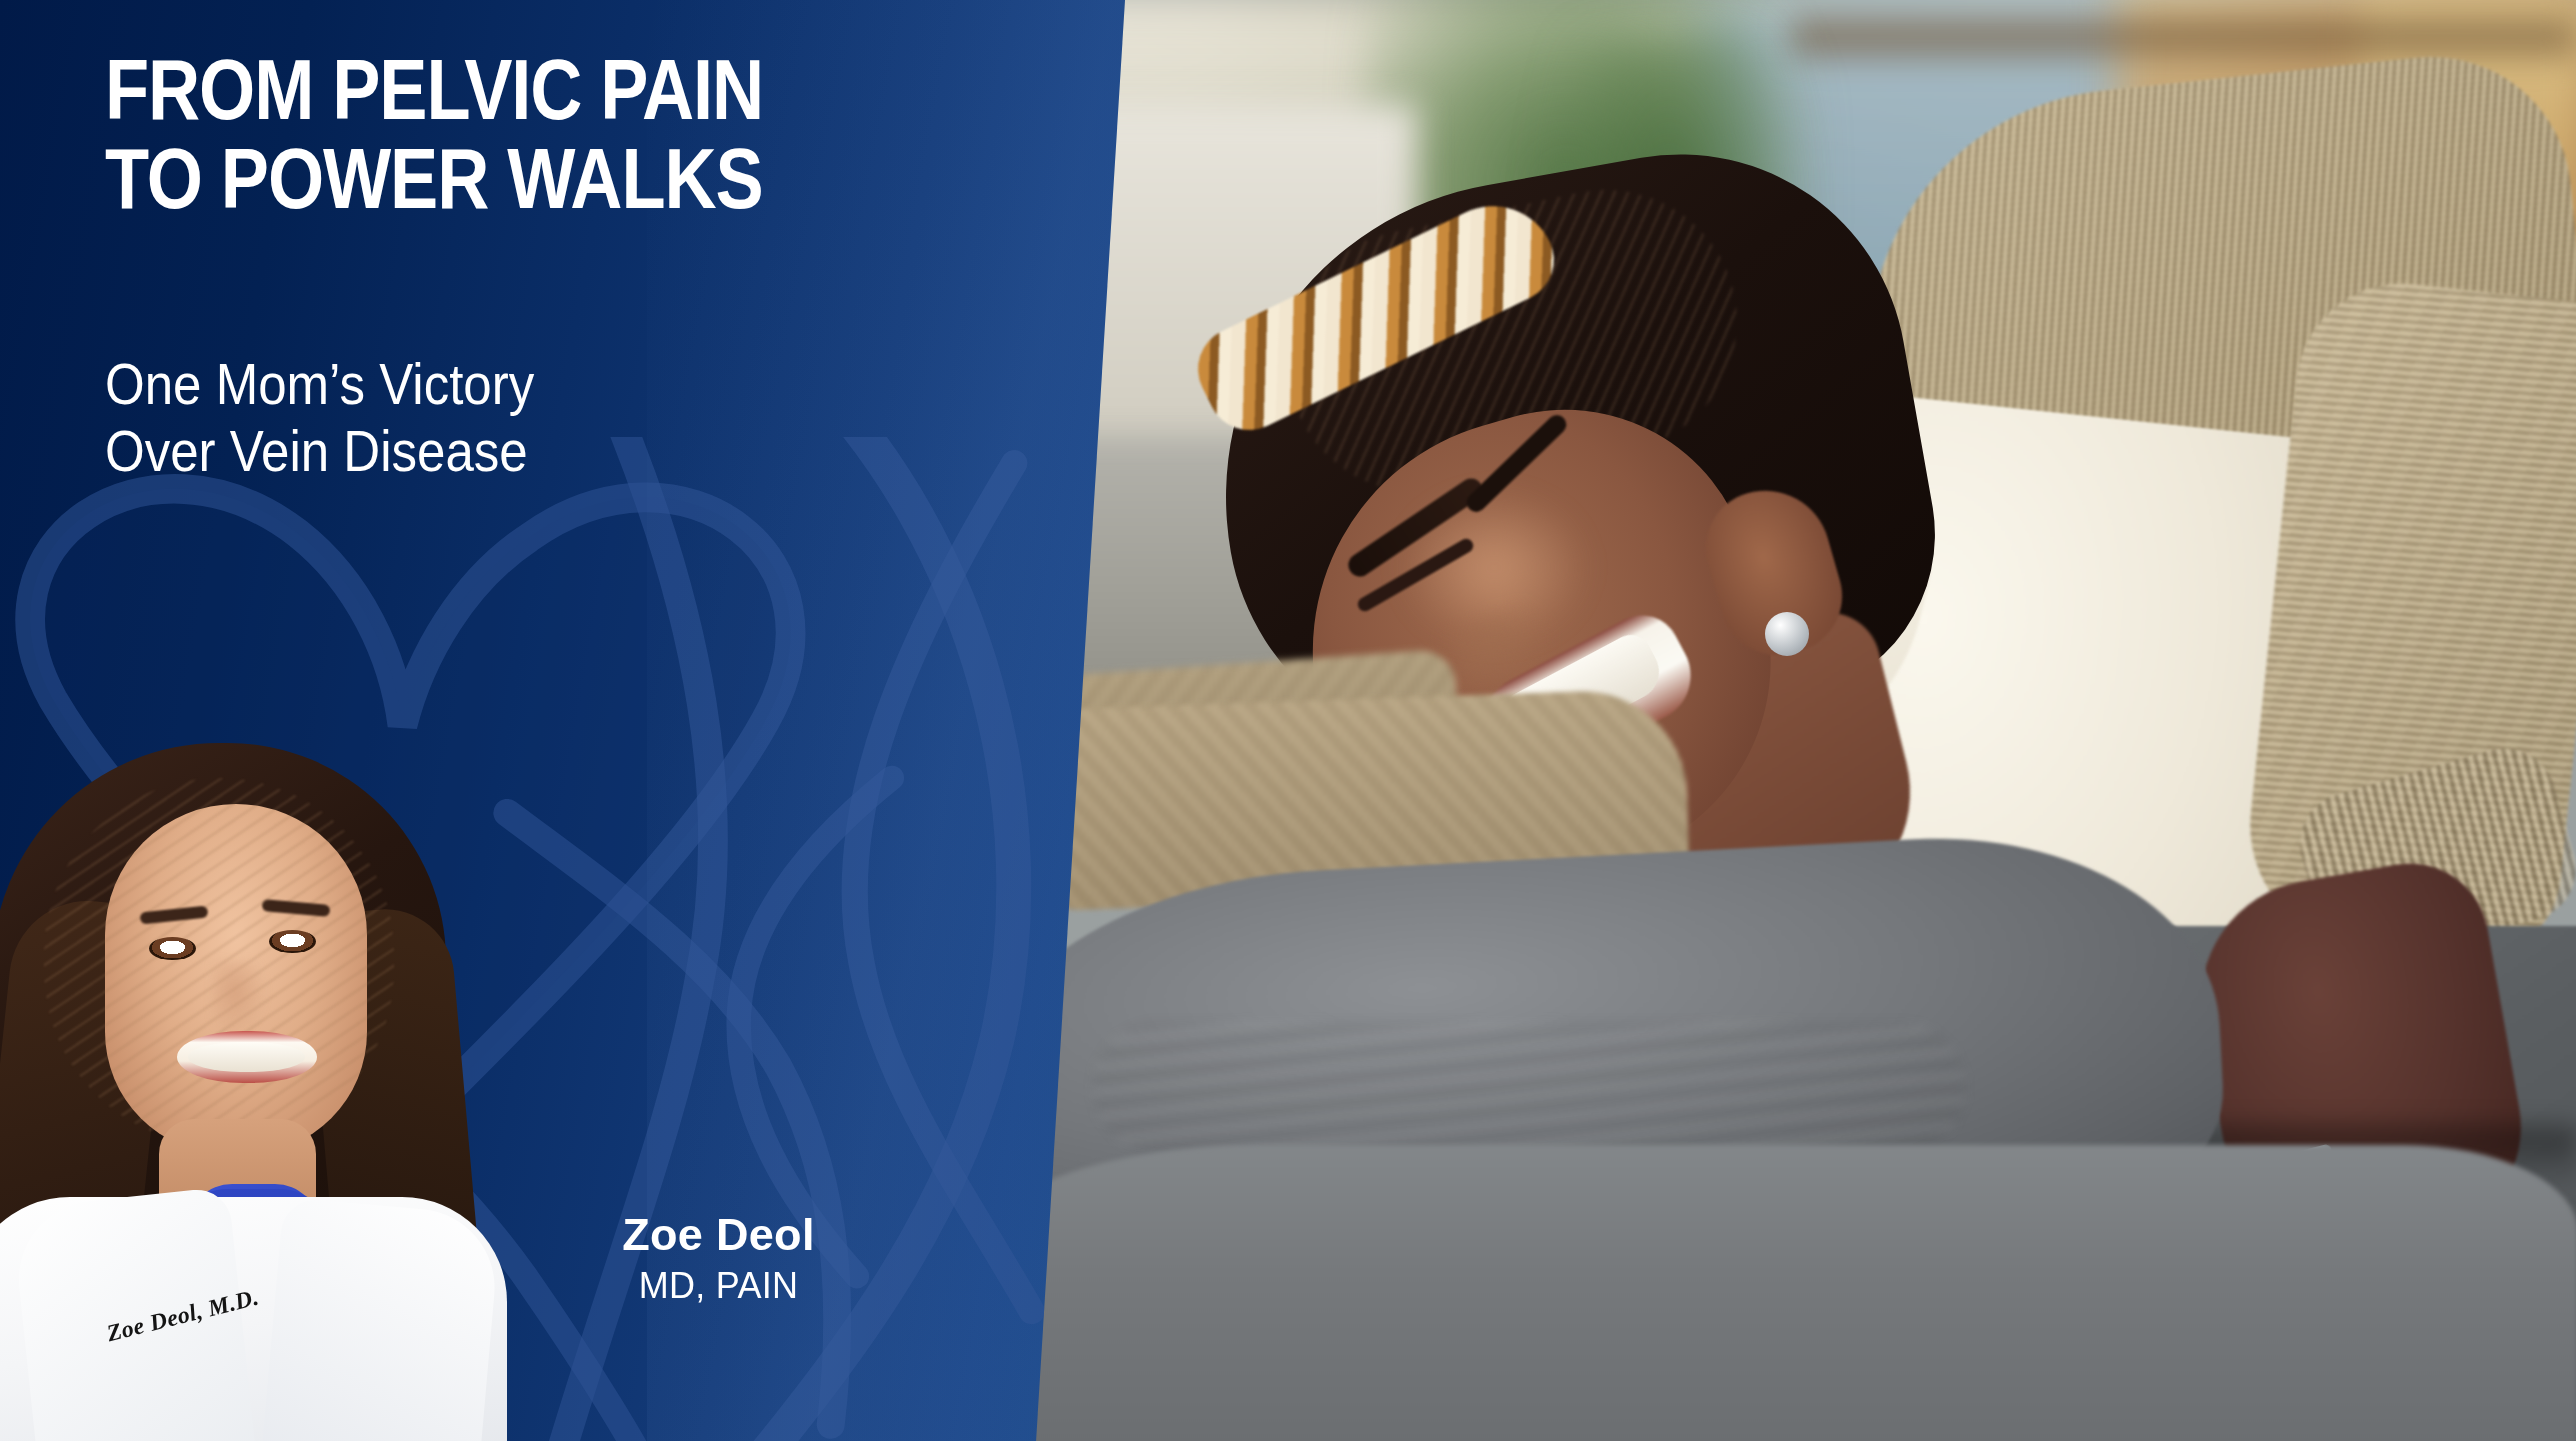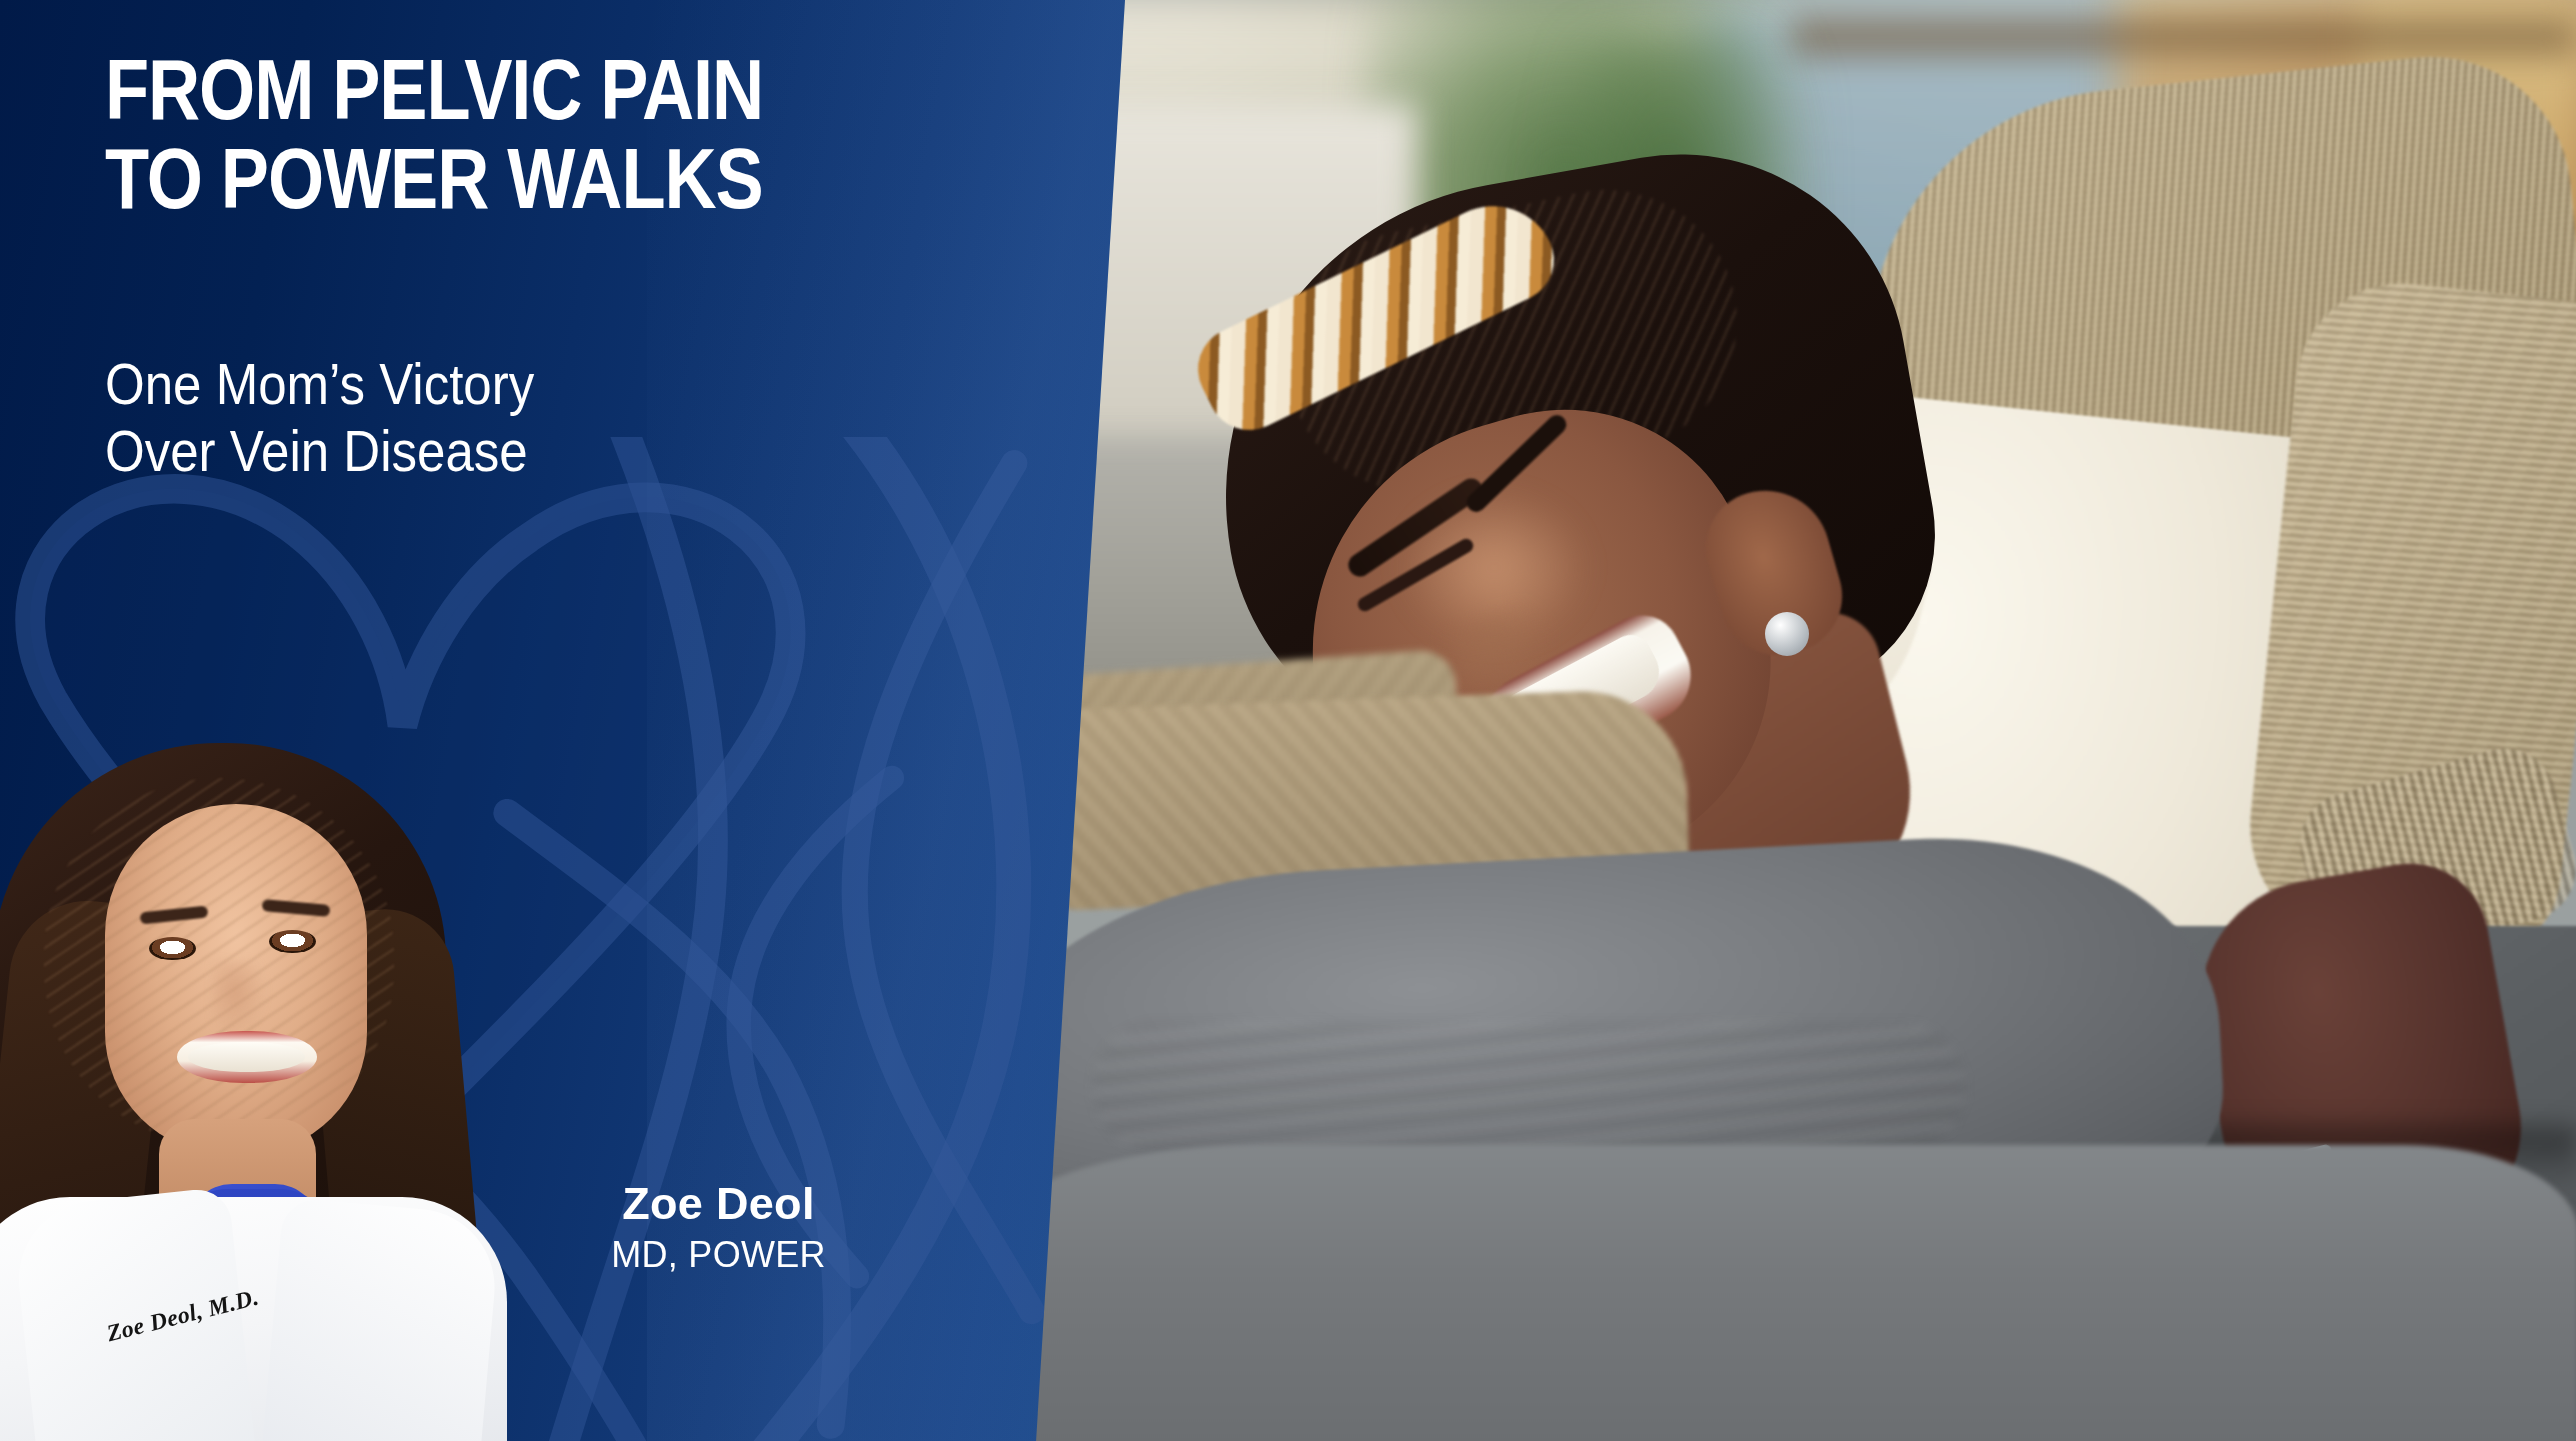--- a/index.html
+++ b/index.html
@@ -372,21 +372,21 @@
     white-space:pre-line;
   }
   .subhead{
     position:absolute; left:105px; top:350px;
     color:#fff; font-weight:400;
     font-size:58px; line-height:1.16;
     transform:scaleX(.88); transform-origin:left top;
     white-space:pre-line;
   }
   .cred{
-    position:absolute; left:535px; top:1179px; width:367px;
+    position:absolute; left:535px; top:1210px; width:367px;
     text-align:center; color:#fff;
   }
   .cred-name{ font-size:45px; font-weight:700; letter-spacing:0.3px; line-height:1.1; }
   .cred-title{ font-size:36px; font-weight:400; margin-top:5.2px; letter-spacing:0.3px; }
 </style>
 </head>
 <body>
 
 <div class="banner">
 
@@ -482,18 +482,18 @@
       <div class="scrub-collar"></div>
       <div class="scrub"></div>
       <div class="coat"></div>
       <div class="coat-l"></div>
       <div class="coat-r"></div>
       <div class="coat-script">Zoe Deol, M.D.</div>
     </div>
 
     <div class="cred">
       <div class="cred-name">Zoe Deol</div>
-      <div class="cred-title">MD, POWER</div>
+      <div class="cred-title">MD, PAIN</div>
     </div>
 
   </div>
 </div>
 
 
 </body></html>

